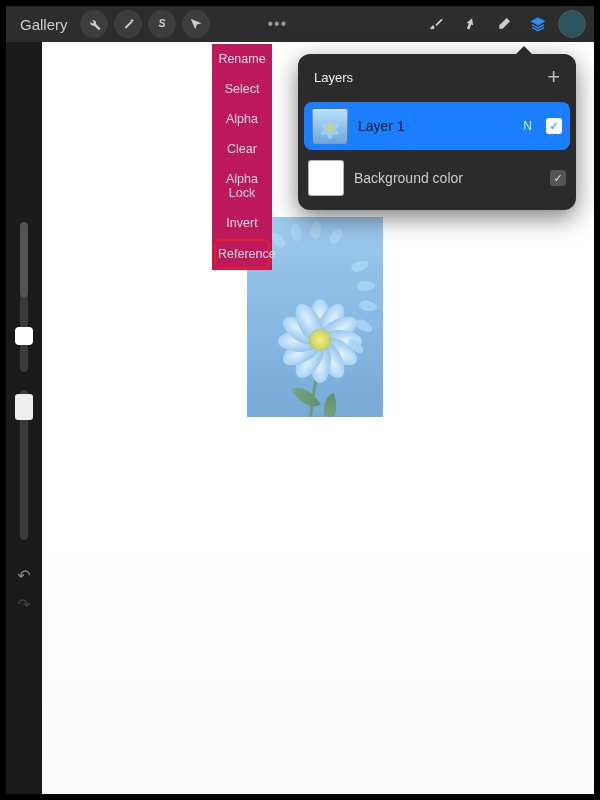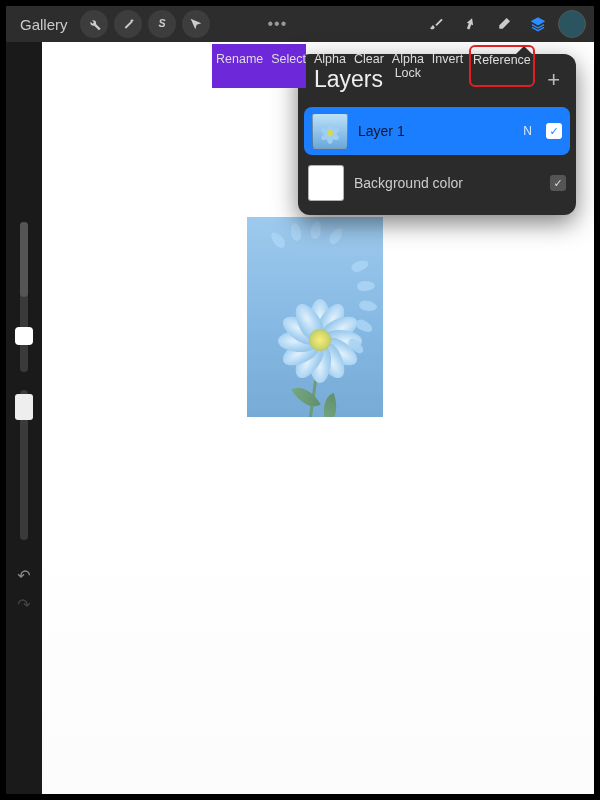--- a/index.html
+++ b/index.html
@@ -31,30 +31,30 @@
   .slider-a .fill { position:absolute; left:0; right:0; top:0; height:50%; background:#555; border-radius:4px;}
   .slider-b { height: 150px; }
   .slider-knob { width: 18px; height: 18px; background:#fff; border-radius:4px; position:absolute; left:-5px; }
   .slider-a .slider-knob { top: 70%; }
   .slider-b .slider-knob { top: 4px; height:26px; border-radius:3px; background:#eee;}
   .undo-redo { margin-top: auto; margin-bottom: 180px; display:flex; flex-direction:column; gap:10px; }
   .ur-btn { color:#888; font-size:16px; cursor:pointer; }
   .ur-btn.dim { color:#444; }
   
   
-  .ctx-menu { position: absolute; left: 206px; top: 38px; width: 94px; background: #6d28d9; display:flex; flex-direction:row; z-index: 10; }
+  .ctx-menu { position: absolute; left: 206px; top: 38px; width: 60px; background: #be185d; display:flex; flex-direction:column; z-index: 10; }
   .ctx-item { color:#ddd; font-size:12.5px; text-align:center; padding: 8px 4px; cursor:pointer; position:relative; }
   .ctx-item.caret::after { content:'›'; position:absolute; right:4px; color:#999; }
   .ctx-item.highlight { border: 2.5px solid #e02020; border-radius: 6px; margin: 1px 2px; padding: 6px 2px; text-align: right; }
   
   
   .layers-panel { position:absolute; right: 18px; top: 48px; width: 278px; background: #2b2b2b; border-radius: 12px; z-index: 9; box-shadow: 0 8px 24px rgba(0,0,0,.5); }
   .layers-panel::before { content:''; position:absolute; top:-8px; right:44px; border-left:8px solid transparent; border-right:8px solid transparent; border-bottom:8px solid #2b2b2b; }
   .lp-header { display:flex; align-items:center; justify-content:space-between; padding: 12px 16px 10px; }
-  .lp-title { color:#eee; font-size:23px; font-weight:500; }
+  .lp-title { color:#eee; font-size:13px; font-weight:500; }
   .lp-add { color:#bbb; font-size:22px; font-weight:300; cursor:pointer; line-height:1;}
   .layer-row { display:flex; align-items:center; padding: 6px 10px; gap:10px; cursor:pointer; }
   .layer-row.selected { background:#1b7eff; border-radius: 8px; margin: 4px 6px; padding: 6px 8px; }
   .layer-thumb { width: 36px; height: 36px; background:#fff; border-radius:3px; overflow:hidden; flex-shrink:0; border:1px solid rgba(0,0,0,.3);}
   .layer-thumb.art-thumb { background: linear-gradient(180deg,#bde1f8,#6aa8dd); position:relative;}
   .layer-name { color:#0f172a; font-size:14px; flex:1; }
   .layer-row:not(.selected) .layer-name { color:#ccc; }
   .layer-blend { color:#dbe9ff; font-size:12px; margin-right:4px;}
   .layer-check { width:16px; height:16px; background:#fff; border-radius:3px; display:flex; align-items:center; justify-content:center; font-size:11px; color:#1b7eff;}
   .layer-row:not(.selected) .layer-check { background:#555; color:#ddd;}

